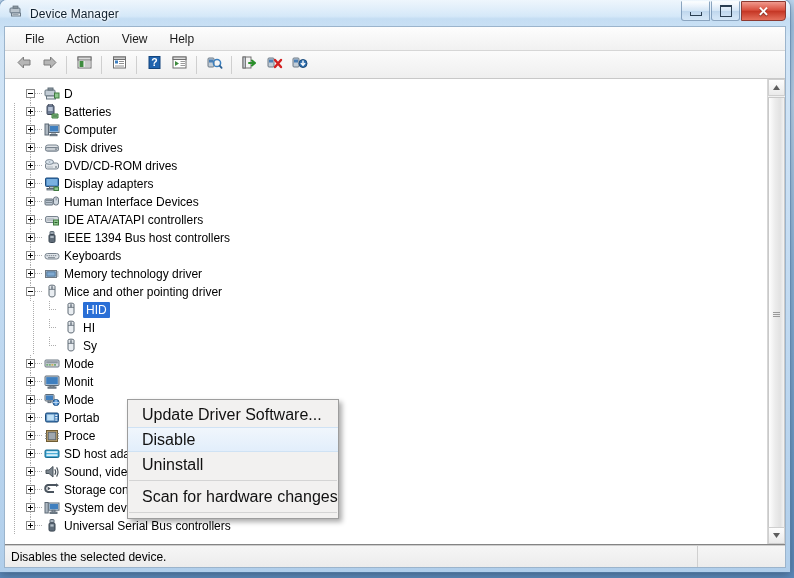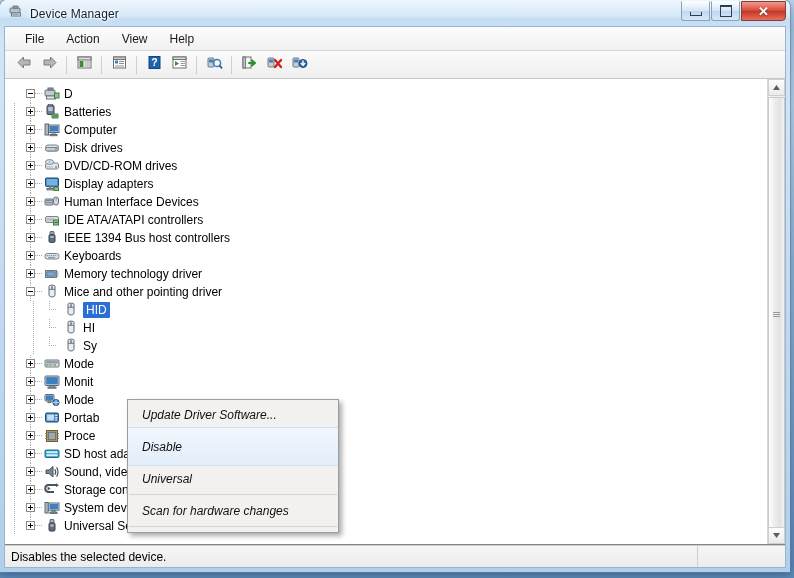--- a/index.html
+++ b/index.html
@@ -193,28 +193,27 @@
   
   #ctxmenu{
     position:absolute;left:122px;top:320px;width:212px;
     background:#f2f1f0;
     border:1px solid #9d9d9d;
     box-shadow:3px 3px 5px rgba(0,0,0,.33);
     padding:2px 0;z-index:40;box-sizing:border-box;
   }
   .ctx-item{
     height:25px;display:flex;align-items:center;
-    font-size:12px;color:#111;padding-left:14px;box-sizing:border-box;
+    font-size:16px;color:#111;padding-left:14px;box-sizing:border-box;
     position:relative;
-    font-style:italic;
   }
   .ctx-item.hover{
     background:linear-gradient(180deg,#f0f6fc,#e2eefb);
     border-top:1px solid #cfe2f4;border-bottom:1px solid #cfe2f4;
-    height:39px;
+    height:25px;
   }
   .ctx-item.bold{font-weight:bold;}
   .ctx-sep{height:1px;background:#d4d4d4;margin:3px 1px;}
 </style>
 </head>
 <body>
 
 <div id="desktop"></div>
 
 <div id="window">
@@ -821,21 +820,21 @@
         <div class="sb-arrow bottom">
           <svg width="7" height="5" viewBox="0 0 7 5">
               <path d="M0 0 L7 0 L3.5 5 Z" fill="#5d5d5d"></path>
             </svg>
         </div>
       </div>
 
       <div id="ctxmenu">
         <div class="ctx-item">Update Driver Software...</div>
         <div class="ctx-item hover">Disable</div>
-        <div class="ctx-item">Universal</div>
+        <div class="ctx-item">Uninstall</div>
         <div class="ctx-sep"></div>
         <div class="ctx-item">Scan for hardware changes</div>
         <div class="ctx-sep"></div>
       </div>
     </div>
 
     <div id="statusbar">
       <div class="pane1">Disables the selected device.</div>
       <div class="pane2"></div>
     </div>

